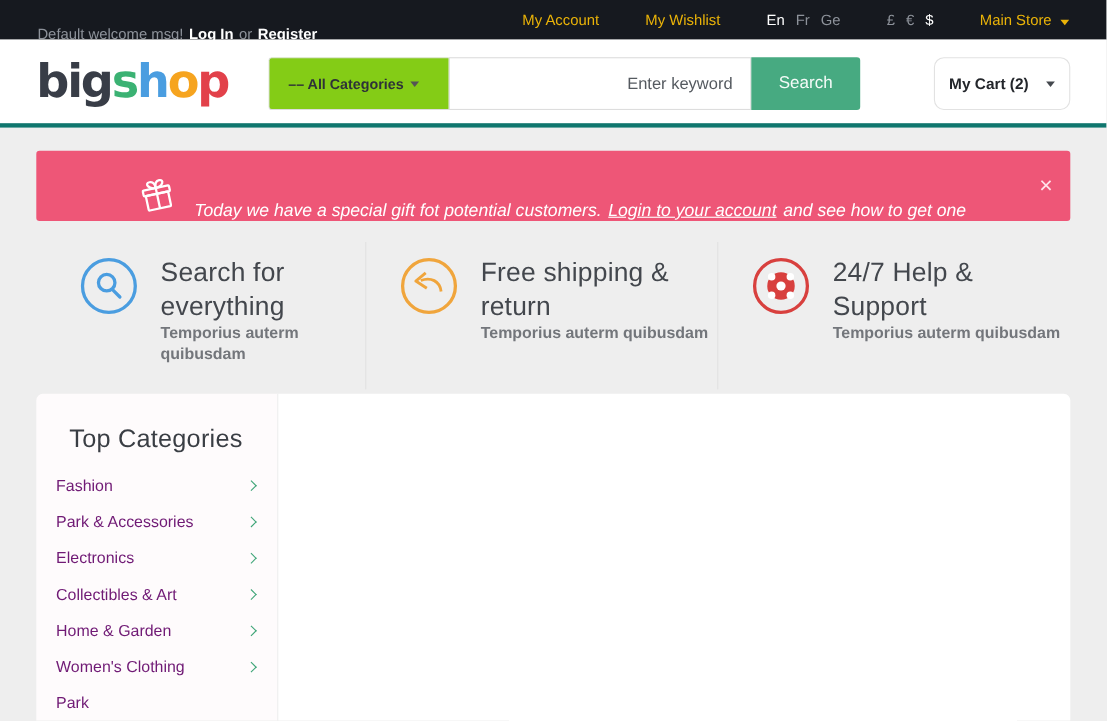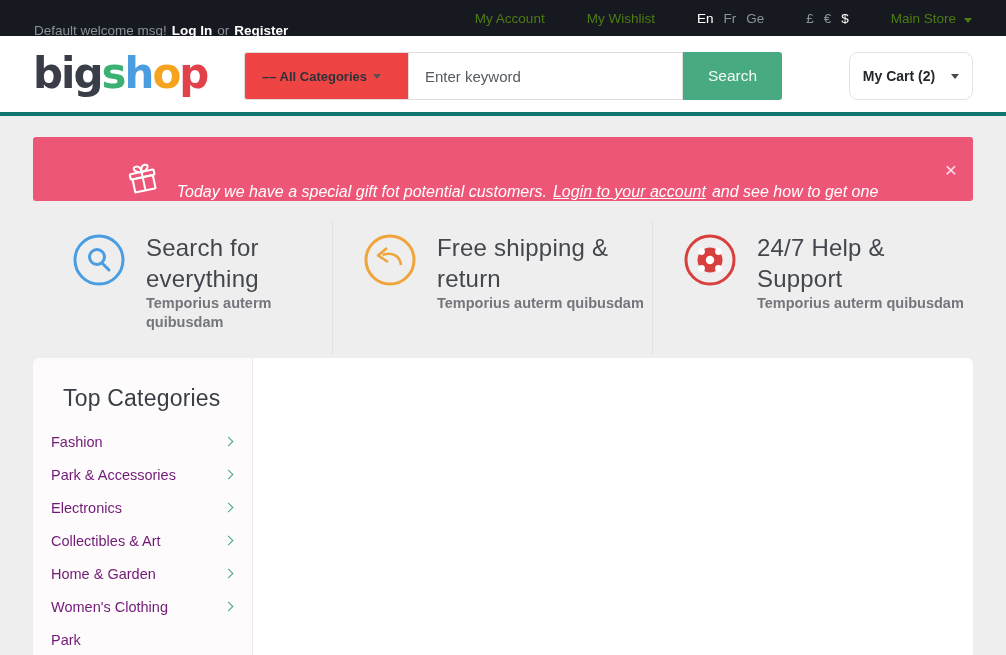--- a/index.html
+++ b/index.html
@@ -4,34 +4,34 @@
 <style>
   * { margin:0; padding:0; box-sizing:border-box; }
   html,body { width:1006px; height:655px; overflow:hidden; }
   body { font-family:"Liberation Sans", sans-serif; background:#eeeeee; }
 
   
   .topbar { height:36px; background:#16191f; display:flex; align-items:center; padding:0 34px; font-size:13.5px; color:#8d929a; }
   .tb-left { display:flex; align-items:center; gap:5px; white-space:nowrap;margin-top:24px; }
   .tb-left .wlink { color:#ffffff; font-weight:bold; cursor:pointer; }
   .tb-right { margin-left:auto; display:flex; align-items:center; gap:42px; }
-  .tb-link { color:#4d7c0f; cursor:pointer; white-space:nowrap; }
+  .tb-link { color:#eab308; cursor:pointer; white-space:nowrap; }
   .tb-group { display:flex; align-items:center; gap:10px; }
   .tb-group .opt { color:#8d929a; cursor:pointer; }
   .tb-group .opt.on { color:#ffffff; }
   .caret { width:0; height:0; border-left:4px solid transparent; border-right:4px solid transparent; border-top:5px solid currentColor; display:inline-block; margin-left:8px; }
 
   
   .header { position:relative; height:80px; background:#ffffff; border-bottom:4px solid #0f766e; }
   .logo { position:absolute; left:33px; top:50%; transform:translateY(-50%); font-family:"DejaVu Sans", sans-serif; font-size:42px; font-weight:bold; letter-spacing:-2px; line-height:1; cursor:pointer; }
   .lg0{color:#383d47}.lg1{color:#3bb273}.lg2{color:#4a9de0}.lg3{color:#f6a41f}.lg4{color:#e2414a}
   .search-wrap { position:absolute; left:244px; top:16px; height:48px; display:flex; }
-  .cat-select { width:164px; height:48px; border:1px solid #dddddd; border-right:none; border-radius:3px 0 0 3px; background:#ef4444; display:flex; align-items:center; justify-content:flex-start; padding:0 14px 0 17px; font-size:13px; font-weight:bold; color:#2e3238; cursor:pointer; white-space:nowrap; }
+  .cat-select { width:164px; height:48px; border:1px solid #dddddd; border-right:none; border-radius:3px 0 0 3px; background:#84cc16; display:flex; align-items:center; justify-content:flex-start; padding:0 14px 0 17px; font-size:13px; font-weight:bold; color:#2e3238; cursor:pointer; white-space:nowrap; }
   .cat-select .caret { color:#555; margin-left:6px; }
-  .search-input { width:275px; height:48px; border:1px solid #dddddd; border-radius:0; padding:4px 16px; font-size:15px; color:#3b82f6; outline:none; font-family:"Liberation Sans", sans-serif; }
+  .search-input { width:275px; height:48px; border:1px solid #dddddd; border-radius:0; padding:4px 16px; font-size:15px; color:#3b82f6; outline:none; font-family:"Liberation Sans", sans-serif;text-align:right; }
   .search-input::placeholder { color:#555a60; opacity:1; }
   .search-btn { width:99px; height:48px; border:none; background:#47aa81; color:#f4fbf8; font-size:15.5px; border-radius:0 3px 3px 0; cursor:pointer; font-family:"Liberation Sans", sans-serif; }
   .cart-box { position:absolute; right:33px; top:16px; width:124px; height:48px; border:1px solid #e2e2e2; border-radius:9px; background:#fff; display:flex; align-items:center; justify-content:center; font-size:14px; font-weight:bold; color:#23262b; cursor:pointer; }
   .cart-box .caret { color:#44484e; margin-left:16px; }
 
   
   .banner { margin:21px 33px 0; height:64px; background:#ee5677; border-radius:3px; position:relative; display:flex; align-items:flex-end; justify-content:center; color:#ffffff; font-style:italic; font-size:16px; }
   .gift { margin-right:13px; flex:0 0 auto; }
   .banner-text span { margin:0 3px; }
   .banner-link { text-decoration:underline; cursor:pointer; color:#ffffff; }

